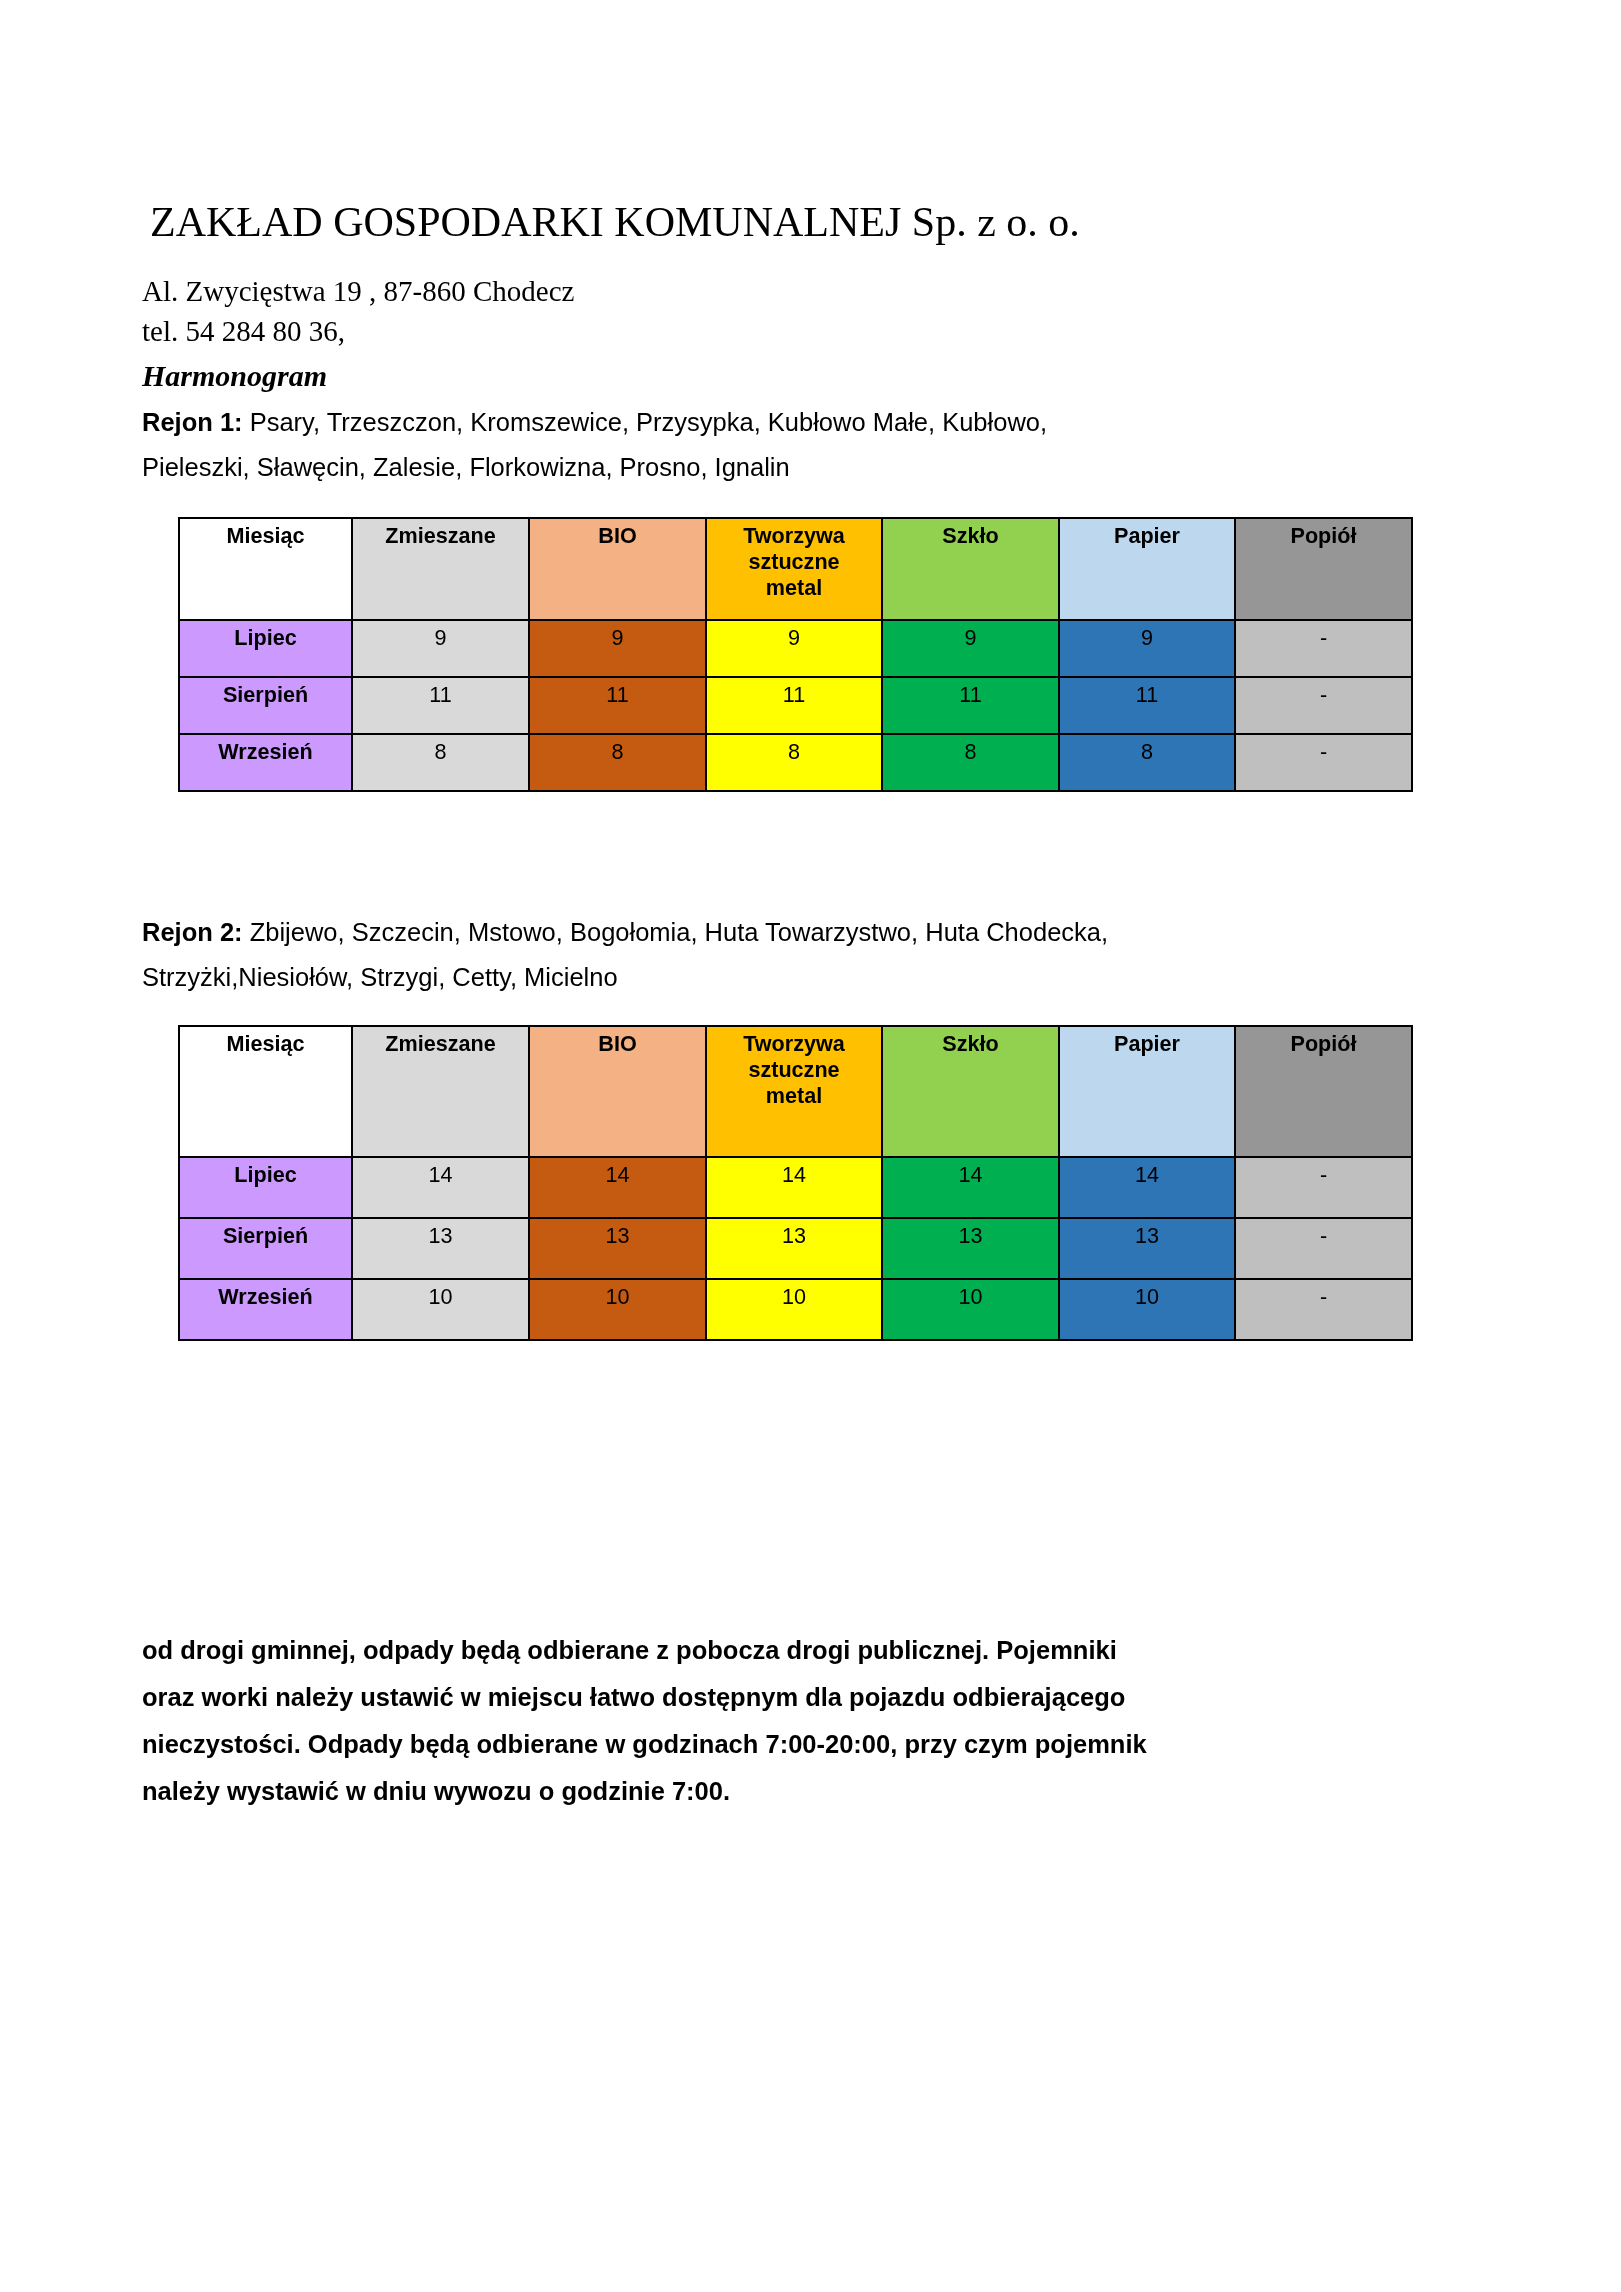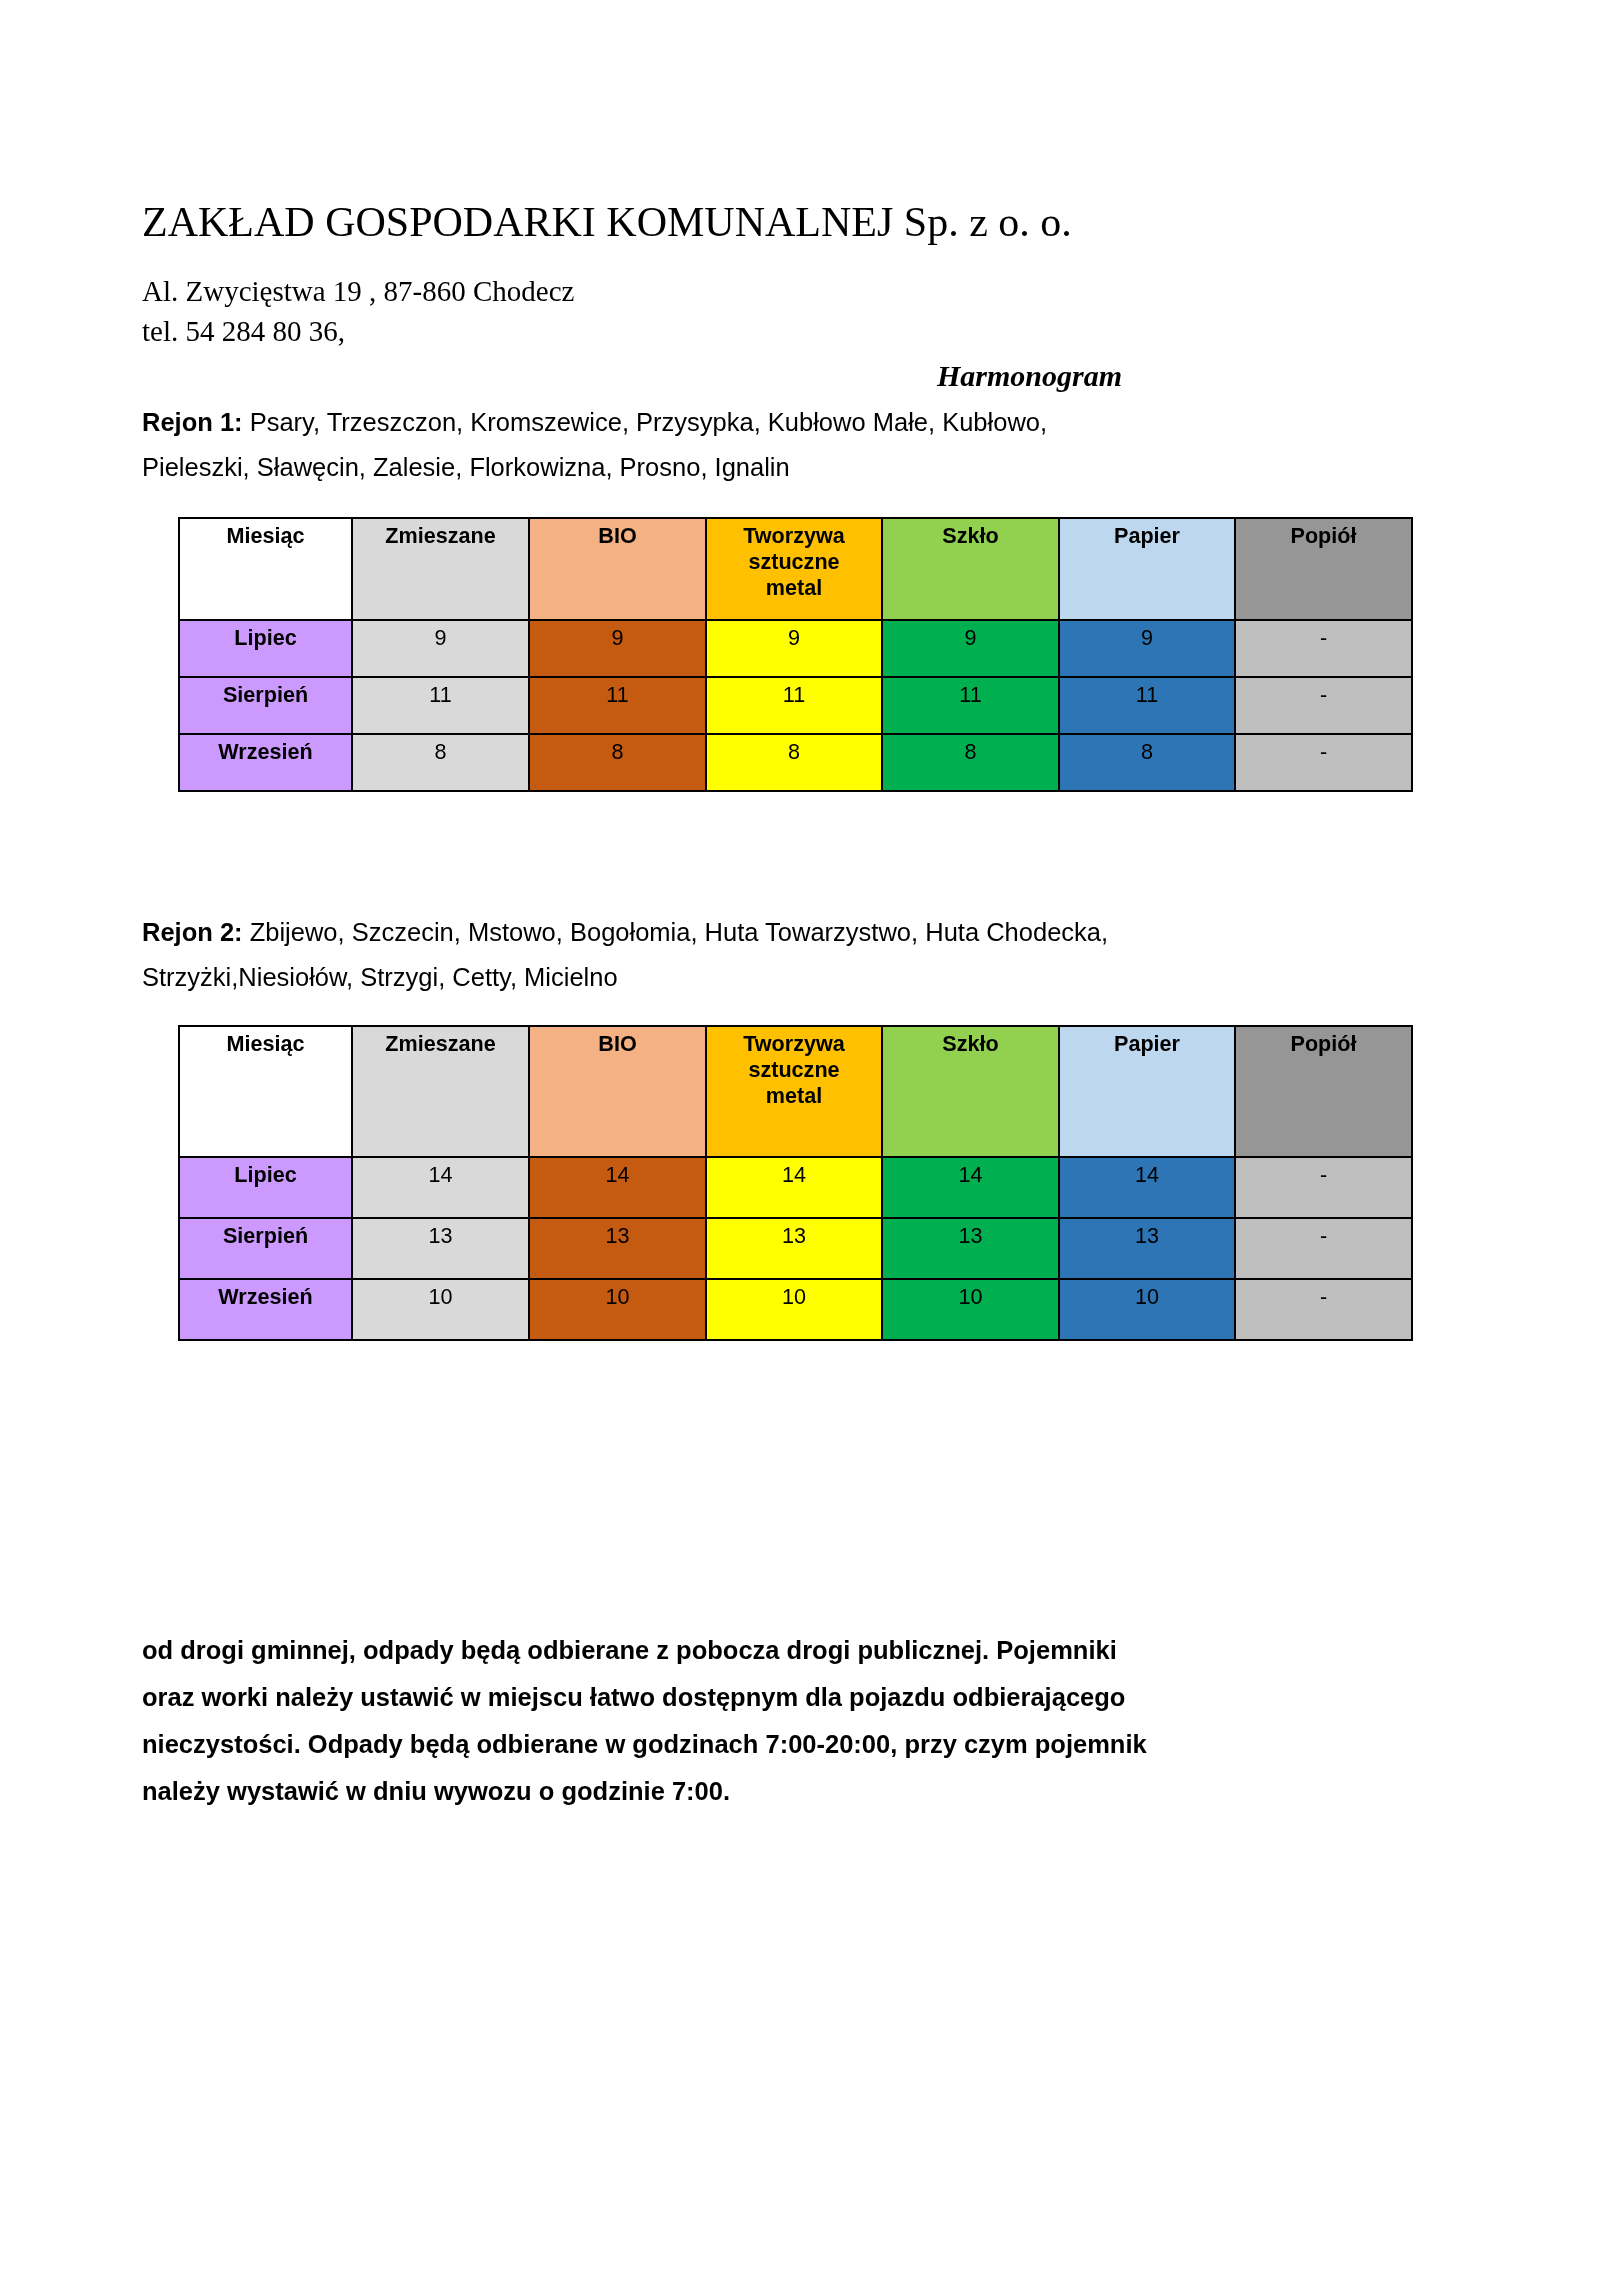--- a/index.html
+++ b/index.html
@@ -5,34 +5,34 @@
   html,body{margin:0;padding:0;}
   body{
     width:1621px;height:2293px;
     background:#ffffff;
     position:relative;
     font-family:"Liberation Sans", sans-serif;
     color:#000;
   }
   .abs{position:absolute;}
   .doc-title{
-    top:199px;left:142px;
+    top:199px;left:150px;
     font-family:"Liberation Serif", serif;
     font-size:42px;line-height:47px;
     white-space:nowrap;
   }
   .addr-block{
     top:271px;left:142px;
     font-family:"Liberation Serif", serif;
     font-size:29px;line-height:40px;
     white-space:nowrap;
   }
   .section-heading{
     top:359px;left:142px;width:980px;
-    text-align:right;
+    text-align:left;
     font-family:"Liberation Serif", serif;
     font-style:italic;font-weight:bold;
     font-size:30px;
   }
   .rejon{
     left:142px;width:1019px;
     font-size:25.5px;line-height:45px;
   }
   .rejon .lbl{font-weight:bold;text-align:right;}
   .rejon .txt{white-space:pre-wrap;}

